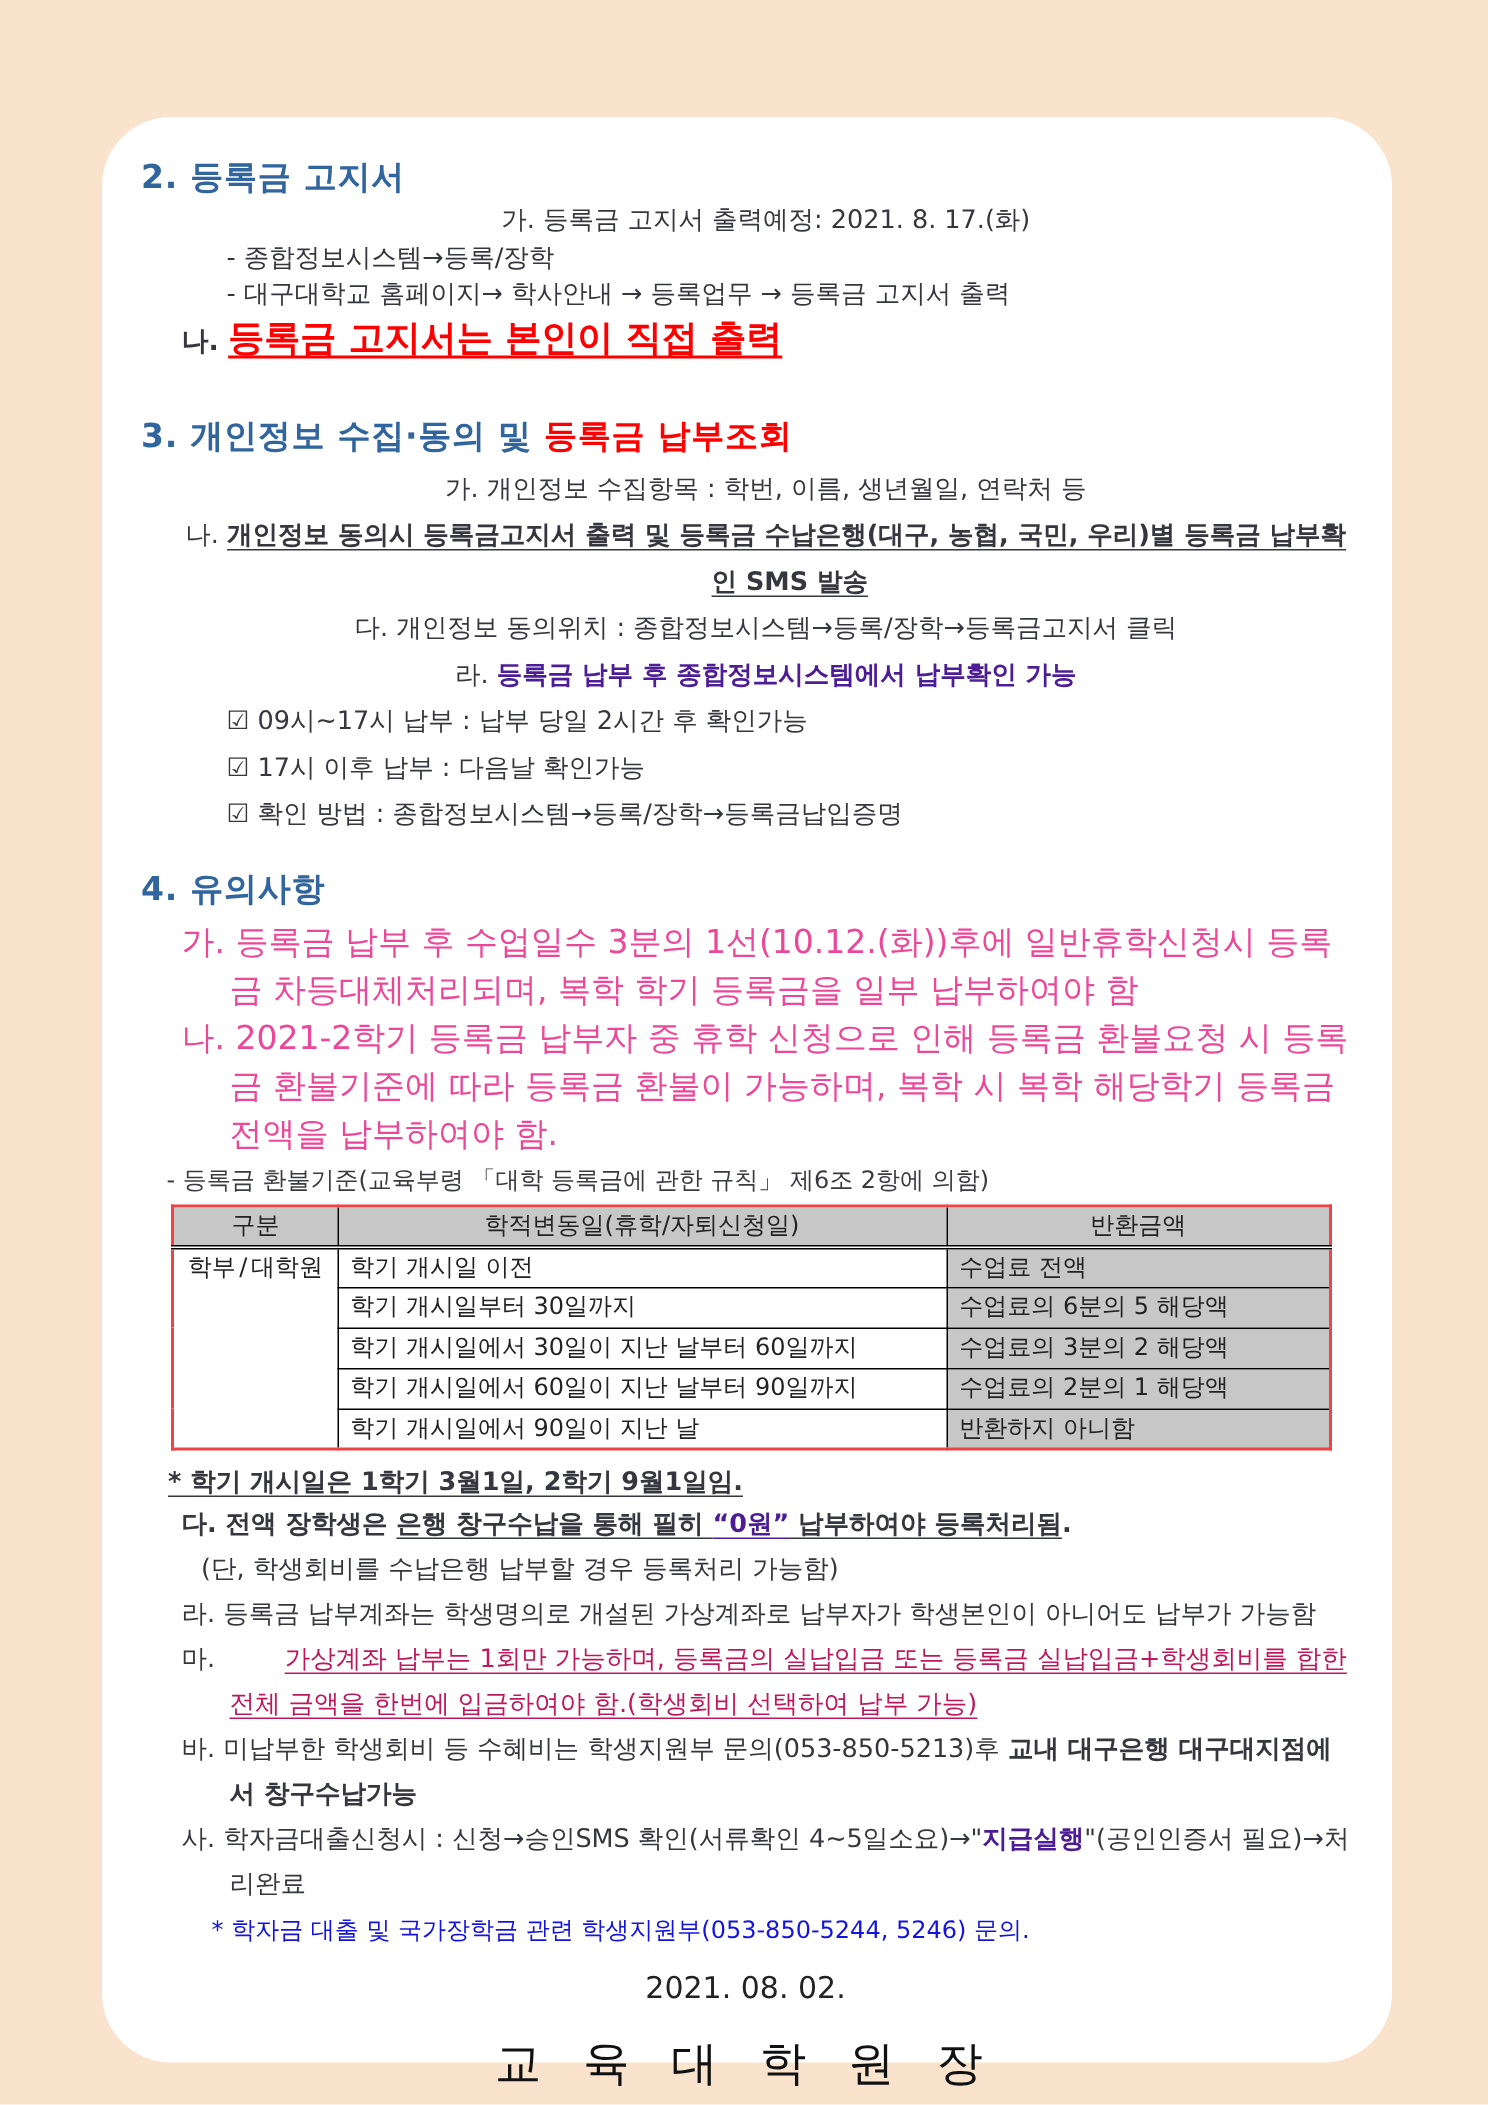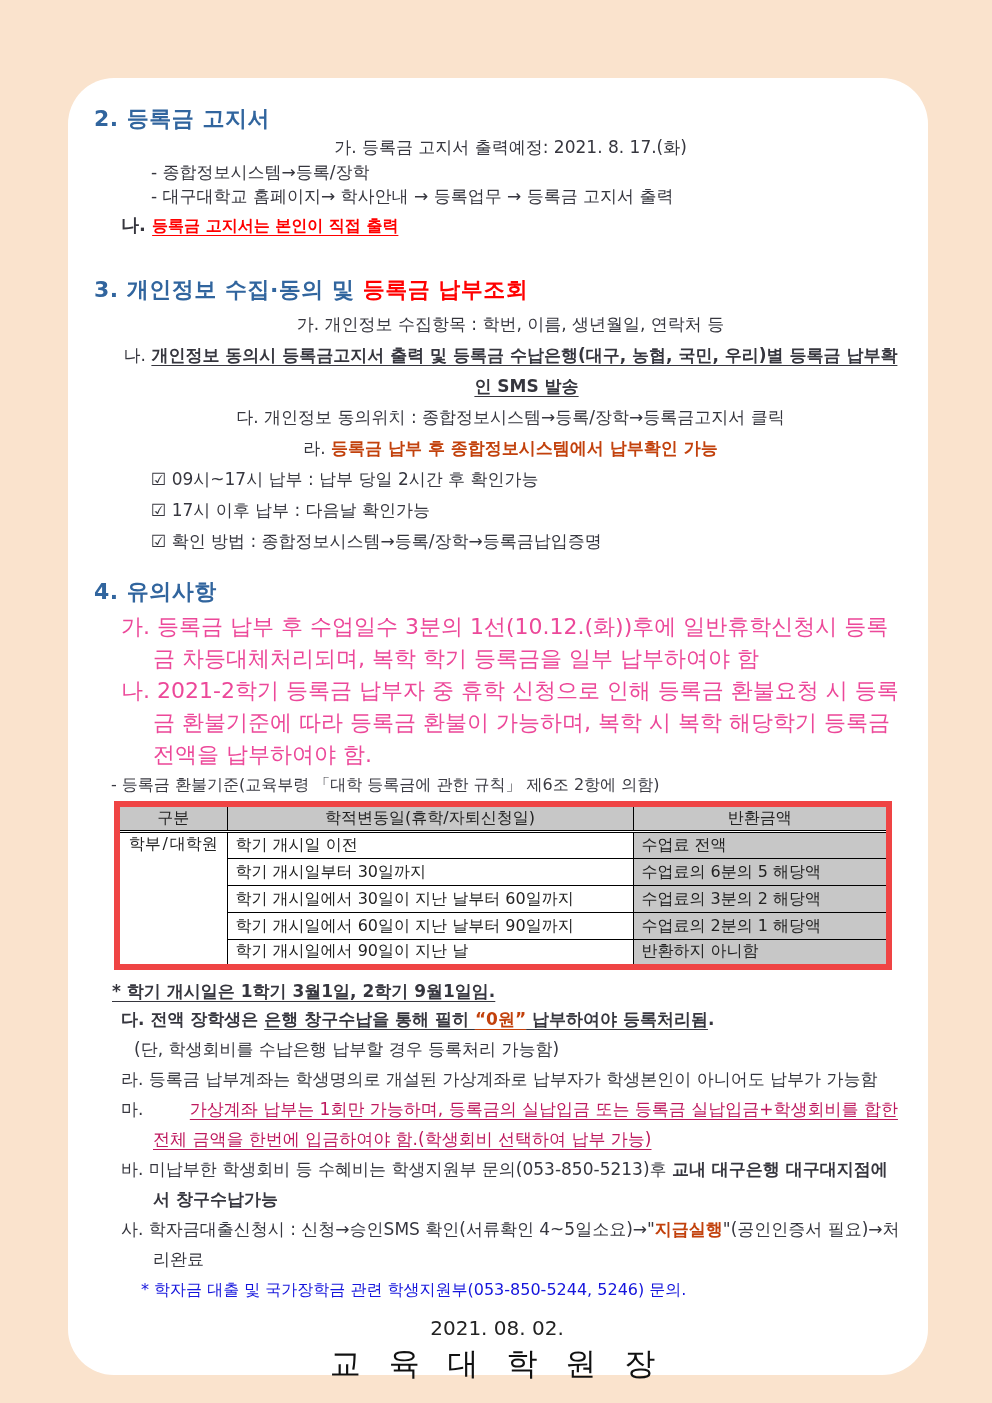--- a/index.html
+++ b/index.html
@@ -29,39 +29,39 @@
     padding-left:59px; text-indent:-32px;text-align:center;
   }
   .sec2 .item { line-height:26px; }
   .sub-line {
     font-size:17px; line-height:24px;
     padding-left:57px;
   }
   .sec2-na { margin-top:2px; line-height:30px; padding-left:59px; text-indent:-32px; }
   .sec2-na .prefix { font-size:18px; font-weight:bold; color:#36363E; }
   .sec2-na .red-ul {
-    font-size:16px; font-weight:bold; color:#FF0000;
+    font-size:24px; font-weight:bold; color:#FF0000;
     text-decoration:underline; text-underline-offset:4px;
   }
   .sec3 { margin-top:34px; }
   .sec3 .sec-title { margin-bottom:4px; }
   .bold-ul { font-weight:bold; text-decoration:underline; text-underline-offset:4px; }
-  .red-bold { color:#c2410c; font-weight:bold;margin-top:44px; }
+  .red-bold { color:#4c1d95; font-weight:bold;margin-top:44px; }
   .check-line { font-size:17px; line-height:31px; padding-left:57px; }
   .sec4 { margin-top:20px; }
   .sec4 .sec-title { margin-bottom:4px; }
   .red-item {
     font-size:22px; line-height:32px; color:#ec4899; font-weight:normal;
     padding-left:59px; text-indent:-32px;
   }
   .refund-note { font-size:16px; line-height:24px; margin-left:17px; margin-top:2px; color:#3A3A42; }
   table.refund {
     border-collapse:collapse; margin-left:20px; margin-top:4px;
     width:772px; table-layout:fixed;
-    border:6px solid #ef4444;
+    border:2px solid #ef4444;
   }
   table.refund th, table.refund td {
     border:1px solid #000; font-size:16px; color:#222;
     padding:1px 8px; height:27px; box-sizing:border-box;
     font-weight:normal; overflow:hidden; white-space:nowrap;
   }
   table.refund thead th {
     background:#C7C7C7; text-align:center; border-bottom:3px double #000;
   }
   td.gray { background:#C7C7C7; }
@@ -71,21 +71,21 @@
     font-size:17px; font-weight:bold; margin-top:8px; margin-left:18px;
     text-decoration:underline; text-underline-offset:4px; line-height:26px;
   }
   .blk { font-size:17px; line-height:30px; padding-left:59px; text-indent:-32px; }
   .blk .b { font-weight:bold; }
   .blue-ul { color:#be185d; text-decoration:underline; text-underline-offset:4px;margin-left:41px; }
   .star-blue { color:#1414DC; font-size:16px; line-height:28px; padding-left:47px; margin-top:2px; }
   .date-line { text-align:center; font-size:20px; color:#222; margin-top:10px; line-height:28px; }
   .sign-line {
     text-align:center; font-size:31px; color:#111;
-    margin-top:0; line-height:42px; letter-spacing:9px;
+    margin-top:16px; line-height:42px; letter-spacing:9px;
   }
 </style>
 </head>
 <body>
 
 <div class="panel">
 
   <div class="sec2">
     <div class="sec-title">2. 등록금 고지서</div>
     <div class="item">가. 등록금 고지서 출력예정: 2021. 8. 17.(화)</div>

